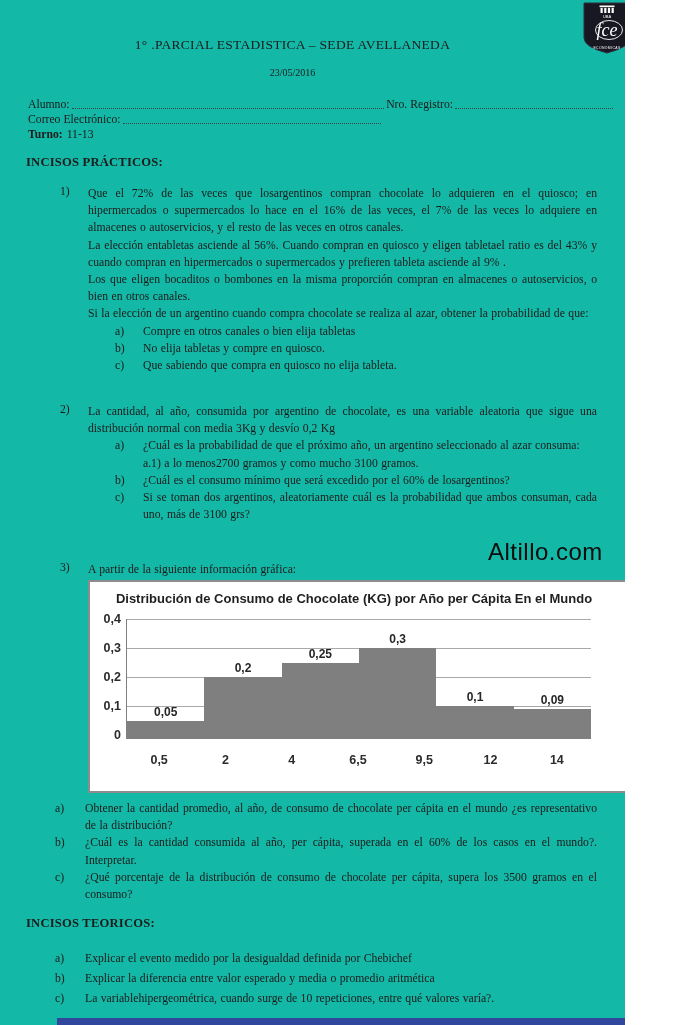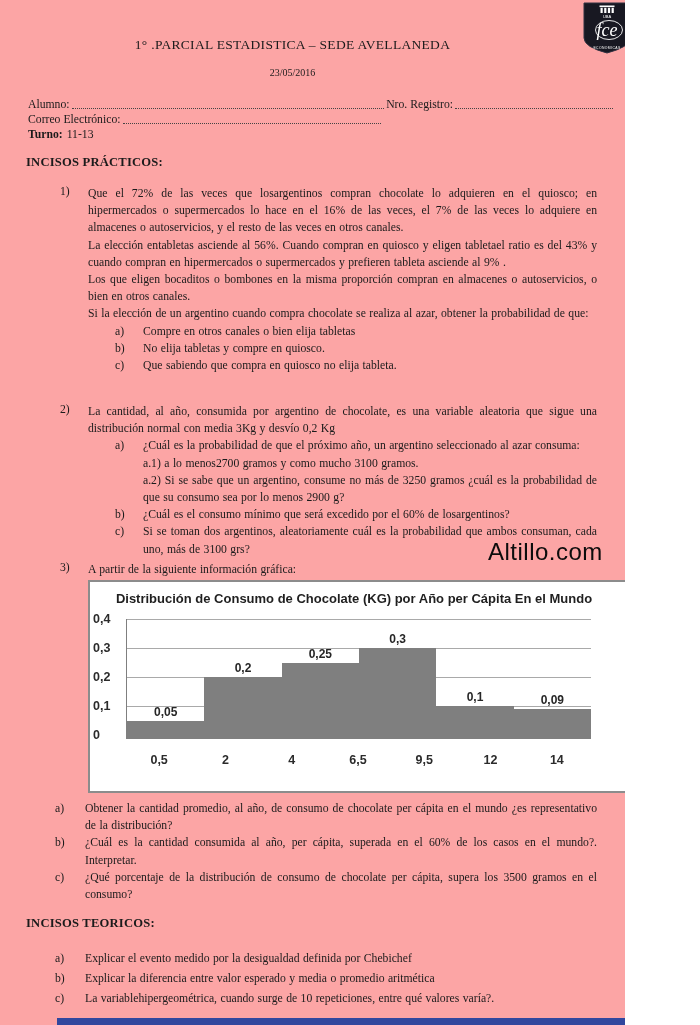--- a/index.html
+++ b/index.html
@@ -1,16 +1,16 @@
 <!DOCTYPE html>
 <html><head>
 <meta charset="utf-8">
 <style>
   html,body{margin:0;padding:0;background:#fff;}
-  .page{position:relative;width:625px;height:1025px;background:#fca5a5;overflow:hidden;
+  .page{position:relative;width:625px;height:1025px;background:#14b8a6;overflow:hidden;
         font-family:"Liberation Serif",serif;font-size:11.7px;color:#1b1b1b;box-sizing:border-box;}
   
   .doc-title{position:absolute;top:37px;left:0;right:40px;text-align:center;font-size:13.5px;letter-spacing:.3px;}
   .doc-date{position:absolute;top:67px;left:0;right:40px;text-align:center;font-size:10px;}
   .logo{position:absolute;top:2px;left:583px;width:48px;height:52px;}
   .frow{position:absolute;left:28px;display:flex;align-items:baseline;font-size:11.7px;line-height:15px;}
   .frow .dots{border-bottom:1px dotted #444;align-self:flex-end;margin:0 2px 3px 2px;height:1px;}
   .grow{flex:1;}
   .bold{font-weight:bold;}
   
@@ -31,21 +31,21 @@
   
   .watermark{position:absolute;top:538px;left:488px;font-family:"Liberation Sans",sans-serif;
              font-size:24px;color:#0c0c0c;letter-spacing:.5px;}
   
   .chart-box{position:absolute;top:580px;left:88px;width:604px;height:213px;border:2px solid #8c8c8c;
              box-sizing:border-box;background:#fff;font-family:"Liberation Sans",sans-serif;}
   .chart-title{padding-top:9px;width:88%;text-align:center;font-size:13px;font-weight:bold;color:#1f1f1f;}
   .chart-plot{position:relative;margin:13px 0 0 36px;width:464px;height:116px;
               border-left:1.5px solid #7f7f7f;border-bottom:4px solid #7f7f7f;box-sizing:content-box;}
   .gridline{position:absolute;left:0;right:0;height:1px;background:#a9a9a9;z-index:1;}
-  .ytick{position:absolute;left:-34px;width:28px;transform:translateY(-50%);
+  .ytick{position:absolute;left:-34px;width:28px;text-align:right;transform:translateY(-50%);
          font-size:12.5px;font-weight:600;color:#2b2b2b;}
   .bars{position:absolute;left:0;right:0;top:0;bottom:0;display:flex;z-index:2;}
   .bar-cell{flex:1;display:flex;flex-direction:column;justify-content:flex-end;align-items:center;height:100%;}
   .bar-label{font-size:12px;font-weight:600;color:#262626;margin-bottom:2px;}
   .bar{width:100%;}
   .chart-xlabels{display:flex;margin:14px 0 0 36px;width:464px;}
   .xtick{flex:1;text-align:center;font-size:12.5px;font-weight:600;color:#2b2b2b;}
   
   .bottom-bar{position:absolute;left:57px;right:0;bottom:0;height:7px;background:#31479e;}
 </style>
@@ -116,21 +116,20 @@
   <div class="block" style="top:403px;">
     <div class="item">
       <span class="m1">2)</span>
       <div class="ibody">
         <div class="p">La cantidad, al año, consumida por argentino de chocolate, es una variable aleatoria que sigue una distribución normal con media 3Kg y desvío 0,2 Kg</div>
         <div class="sub">
           <span class="m2">a)</span>
           <span class="sbody">¿Cuál es la probabilidad de que el próximo año, un argentino seleccionado al azar consuma:</span>
         </div>
         <div class="subline">a.1) a lo menos2700 gramos y como mucho 3100 gramos.</div>
-        <div class="subline">a.2) Si se sabe que un argentino, consume no más de 3250 gramos ¿cuál es la probabilidad de que su consumo sea por lo menos 2900 g?</div>
         <div class="sub">
           <span class="m2">b)</span>
           <span class="sbody">¿Cuál es el consumo mínimo que será excedido por el 60% de losargentinos?</span>
         </div>
         <div class="sub">
           <span class="m2">c)</span>
           <span class="sbody">Si se toman dos argentinos, aleatoriamente cuál es la probabilidad que ambos consuman, cada uno, más de 3100 grs?</span>
         </div>
       </div>
     </div>

